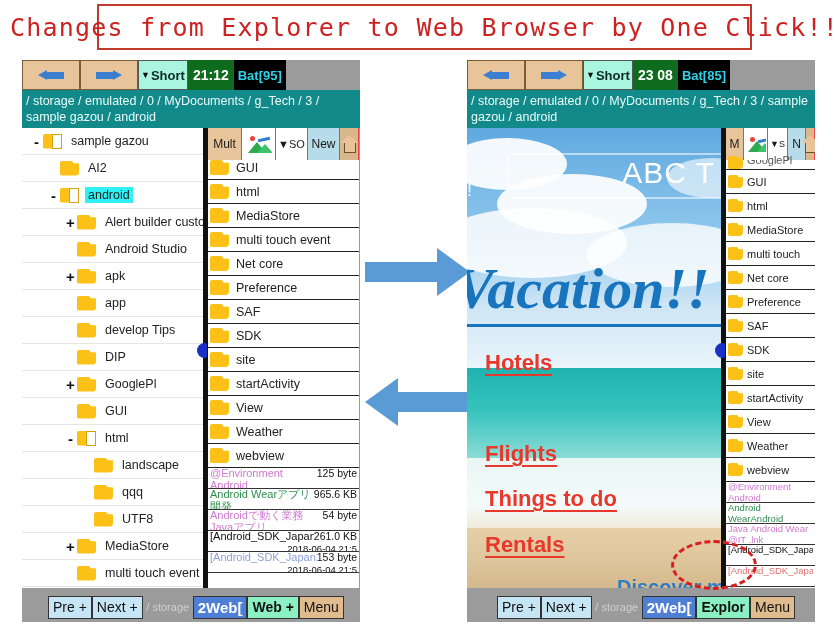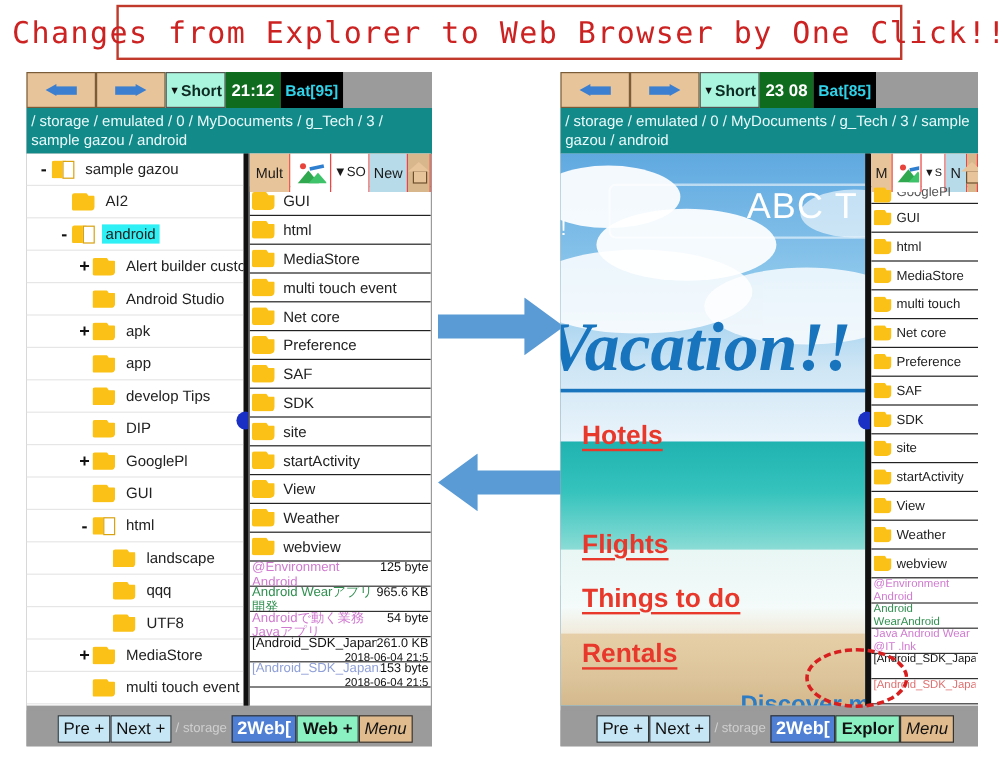--- a/index.html
+++ b/index.html
@@ -141,21 +141,21 @@
   .btmbar{position:absolute;left:0;right:0;bottom:0;height:30px;background:#9b9b9b;
      display:flex;align-items:center;}
   .bb{height:23px;border:1px solid #333;box-sizing:border-box;display:flex;
      align-items:center;justify-content:center;font-size:14px;color:#111;padding:0 4px;}
   .bb.pre{background:#c7e6f5;}
   .bb.next{background:#c7e6f5;}
   .bb.ghost{background:transparent;border:none;color:#cfcfcf;font-size:11px;
      overflow:hidden;white-space:nowrap;}
   .bb.twoweb{background:#4f7fd4;color:#ffffff;font-weight:bold;font-size:15px;}
   .bb.mode{background:#8bf0c2;font-weight:bold;}
-  .bb.menu{background:#e0bb8e;font-style:italic;}
+  .bb.menu{background:#e0bb8e;}
   .ellipse{position:absolute;border:3px dashed #d81f1f;border-radius:50%;}
 
   
   .bigarrow{position:absolute;}
 </style>
 </head>
 <body>
 
 <div id="title-banner">
   <span class="t">Changes from Explorer to Web Browser by One Click!!</span>

